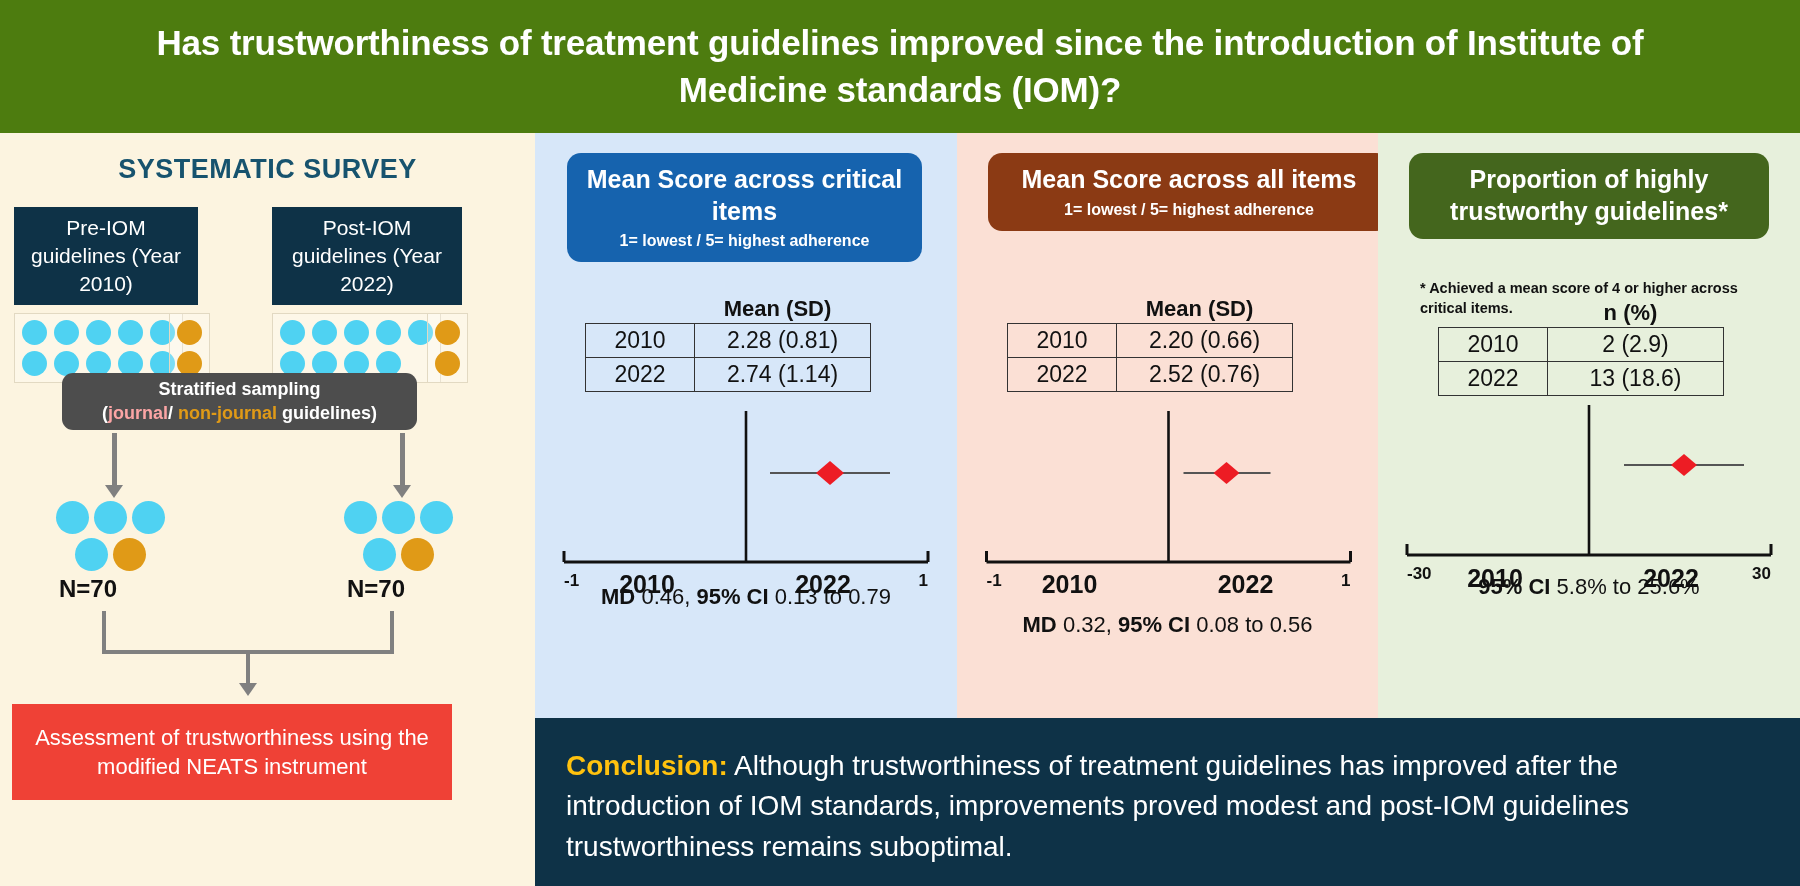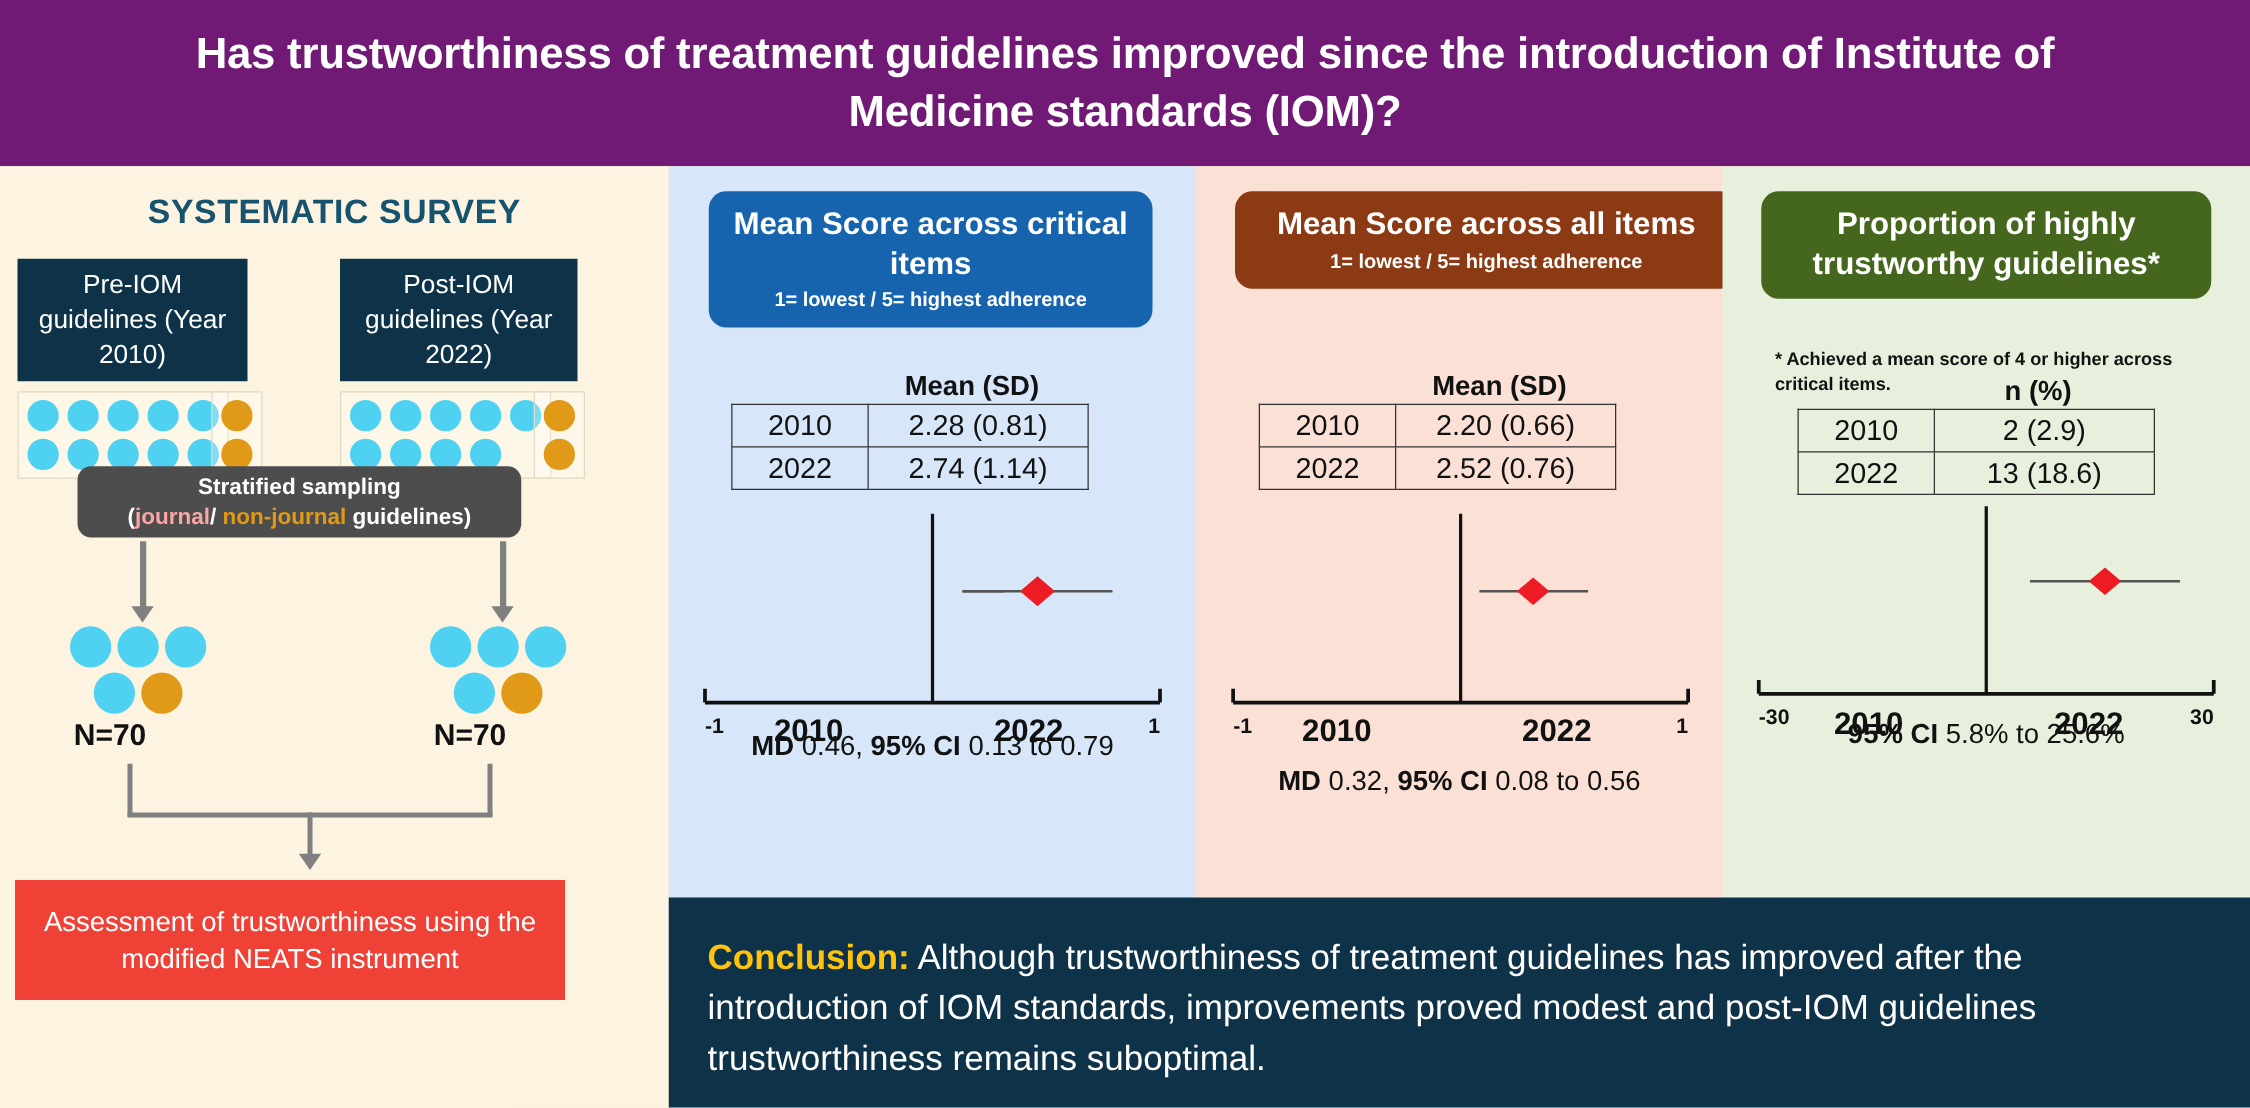--- a/index.html
+++ b/index.html
@@ -6,21 +6,21 @@
   body{
     width:1800px;height:886px;overflow:hidden;
     font-family:"Liberation Sans", sans-serif;
     background:#FAF3DF;
   }
   .poster{position:relative;width:1800px;height:886px;}
 
   
   .title-bar{
     position:absolute;left:0;top:0;width:1800px;height:133px;
-    background:#701a75;display:flex;align-items:center;justify-content:center;
+    background:#4d7c0f;display:flex;align-items:center;justify-content:center;
   }
   .title-bar .title-text{
     color:#ffffff;font-size:35px;font-weight:bold;line-height:1.33;
     text-align:center;max-width:1640px;letter-spacing:-0.2px;
   }
 
   
   .panel-left{
     position:absolute;left:0;top:133px;width:535px;height:753px;background:#FCF4E0;
   }

